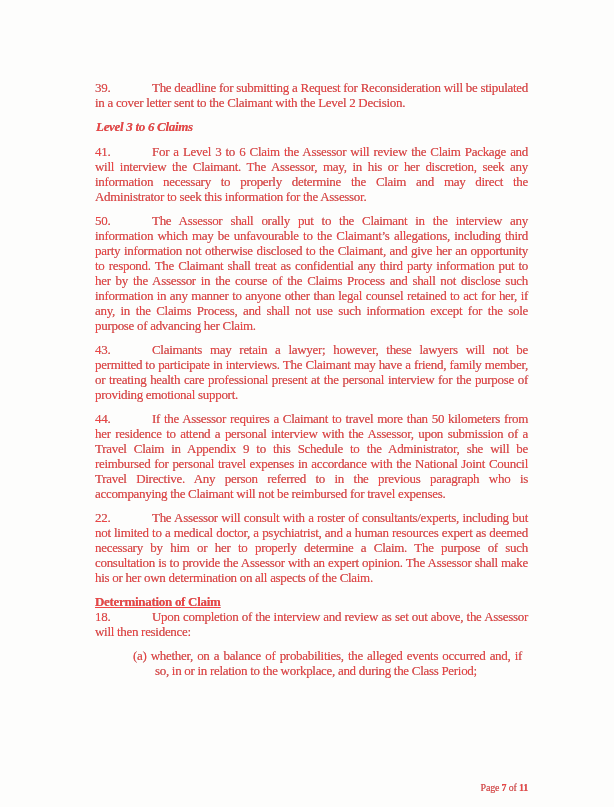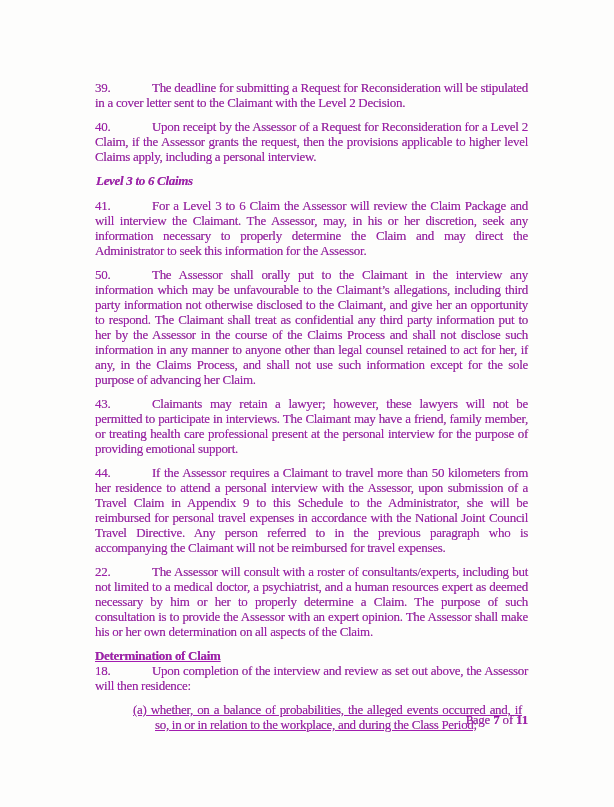--- a/index.html
+++ b/index.html
@@ -2,21 +2,21 @@
 <html><head>
 <meta charset="utf-8">
 <style>
   html, body { margin: 0; padding: 0; background: #e8e8e8; }
   .page {
     position: relative;
     width: 614px;
     height: 807px;
     background: #fdfdfc;
     font-family: "Liberation Serif", "DejaVu Serif", serif;
-    color: #a21caf;
+    color: #ef4444;
     overflow: hidden;
     box-sizing: border-box;
   }
   .content {
     position: absolute;
     left: 95px;
     top: 80px;
     width: 433px;
     font-size: 13px;
     line-height: 15px;
@@ -43,49 +43,44 @@
   .heading-underline {
     font-weight: bold;
     text-decoration: underline;
     margin: 3px 0 0 0;
   }
   .lettered {
     margin: 0 6px 9px 38px;
     padding-left: 22px;
     text-indent: -22px;
     text-align: justify;
-    text-decoration: underline;
   }
   .footer {
     position: absolute;
     left: 95px;
-    top: 712px;
+    top: 782px;
     width: 433px;
     text-align: right;
-    font-size: 13px;
+    font-size: 10px;
     letter-spacing: -0.2px;
     text-shadow: 0 0 0.4px rgba(20,20,20,0.45);
   }
   .bold { font-weight: bold; }
 </style>
 </head>
 <body>
 
 <div class="page">
   <div class="content">
 
     <div class="para">
       <span class="pnum">39.</span>
       <span>The deadline for submitting a Request for Reconsideration will be stipulated in a cover letter sent to the Claimant with the Level 2 Decision.</span>
     </div>
 
-    <div class="para">
-      <span class="pnum">40.</span>
-      <span>Upon receipt by the Assessor of a Request for Reconsideration for a Level 2 Claim, if the Assessor grants the request, then the provisions applicable to higher level Claims apply, including a personal interview.</span>
-    </div>
 
     <div class="heading-italic">Level 3 to 6 Claims</div>
 
     <div class="para">
       <span class="pnum">41.</span>
       <span>For a Level 3 to 6 Claim the Assessor will review the Claim Package and will interview the Claimant. The Assessor, may, in his or her discretion, seek any information necessary to properly determine the Claim and may direct the Administrator to seek this information for the Assessor.</span>
     </div>
 
     <div class="para">
       <span class="pnum">50.</span>

